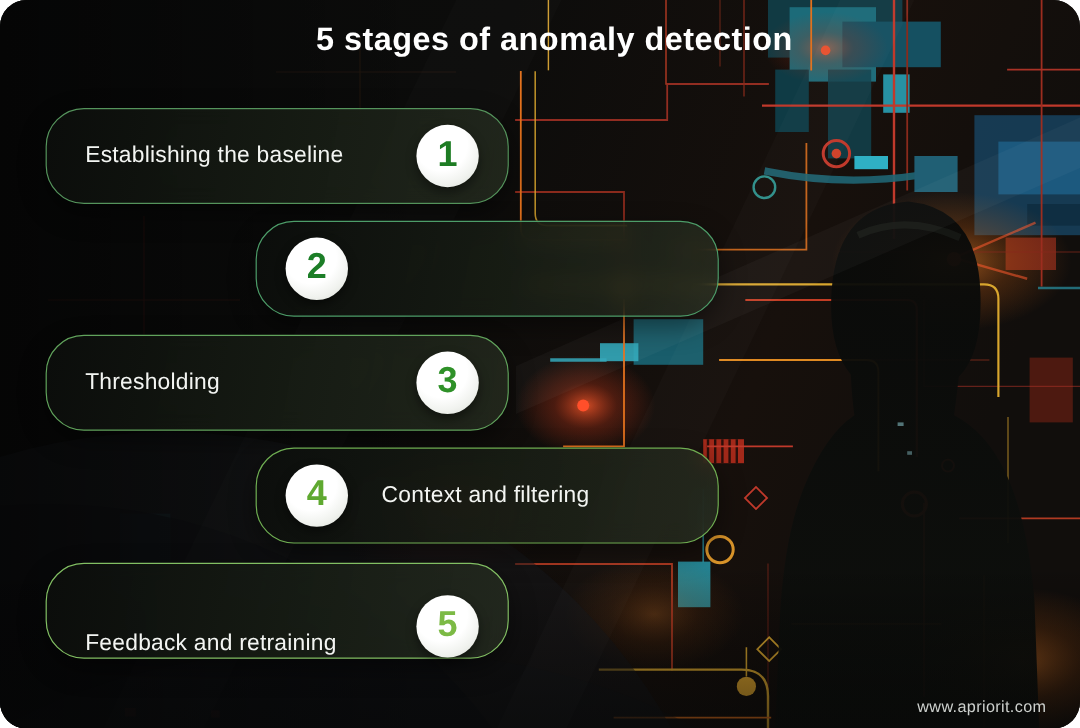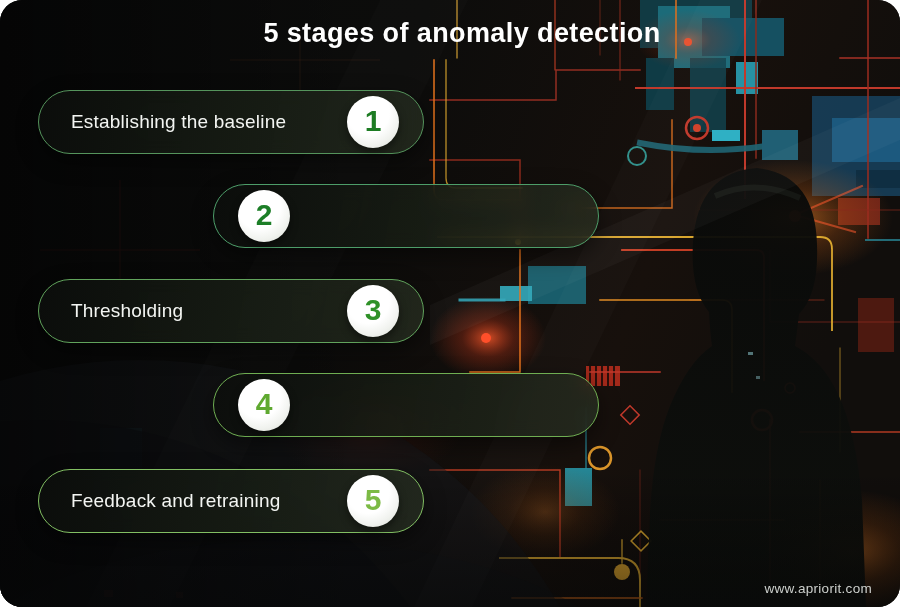--- a/index.html
+++ b/index.html
@@ -13,34 +13,34 @@
     position:absolute;left:0;top:0;width:900px;height:607px;
     border-radius:22px;overflow:hidden;background:#0b0c0b;
   }
   .bg-art{position:absolute;left:0;top:0;width:900px;height:607px;display:block;}
   .title{
     position:absolute;left:0;right:0;top:18px;margin:0;
     text-align:center;color:var(--title_color,#ffffff);
     font-size:27px;font-weight:bold;letter-spacing:.4px;padding-left:24px;
   }
   .stage{
-    position:absolute;width:386px;height:64px;border-radius:32px;
+    position:absolute;width:386px;height:80px;border-radius:32px;
     display:flex;align-items:center;box-sizing:border-box;
     border:1.6px solid var(--border-color,#5c9c62);
     background:linear-gradient(100deg,rgba(12,14,12,.92) 0%,rgba(24,30,21,.84) 52%,rgba(54,64,46,.58) 118%);
     -webkit-backdrop-filter:blur(9px);backdrop-filter:blur(9px);
     box-shadow:0 8px 22px rgba(0,0,0,.45);
   }
   .stage.num-right{justify-content:space-between;padding:0 24px 0 32px;}
   .stage.num-left{justify-content:flex-start;gap:28px;padding:0 24px 0 24px;}
   .p1{left:38px;top:90px;}
   .p2{left:213px;top:184px;}
   .p3{left:38px;top:279px;gap:40px;}
   .p4{left:213px;top:373px;}
-  .p5{left:38px;top:469px;}
+  .p5{left:38px;top:469px;align-items:flex-end;}
   .label{
     color:var(--label_color,#f3f5f2);font-size:19px;letter-spacing:.2px;
     white-space:nowrap;
   }
   .badge{
     width:52px;height:52px;border-radius:50%;flex:0 0 52px;
     background:radial-gradient(circle at 40% 32%, var(--badge_bg,#ffffff) 46%, #f0f2ee 70%, #dbdfd8 92%, #ccd1ca 100%);
     display:flex;align-items:center;justify-content:center;
     box-shadow:0 4px 9px rgba(0,0,0,.45);
   }
@@ -224,20 +224,21 @@
     <span class="label">Thresholding</span>
     <span class="badge">
         <b>3</b>
       </span>
   </div>
 
   <div class="stage num-left p4" style="--num-color: #5fa930; --border-color: #6fae52;">
     <span class="badge">
         <b>4</b>
       </span>
+    <span class="label">Context and filtering</span>
   </div>
 
   <div class="stage num-right p5" style="--num-color: #7cba45; --border-color: #82bf63;">
     <span class="label">Feedback and retraining</span>
     <span class="badge">
         <b>5</b>
       </span>
   </div>
 
   <div class="watermark">www.apriorit.com</div>

